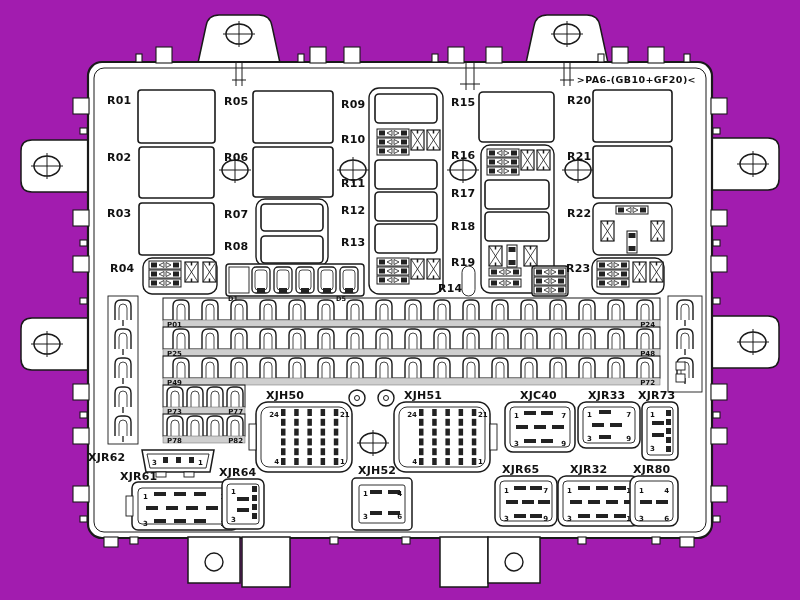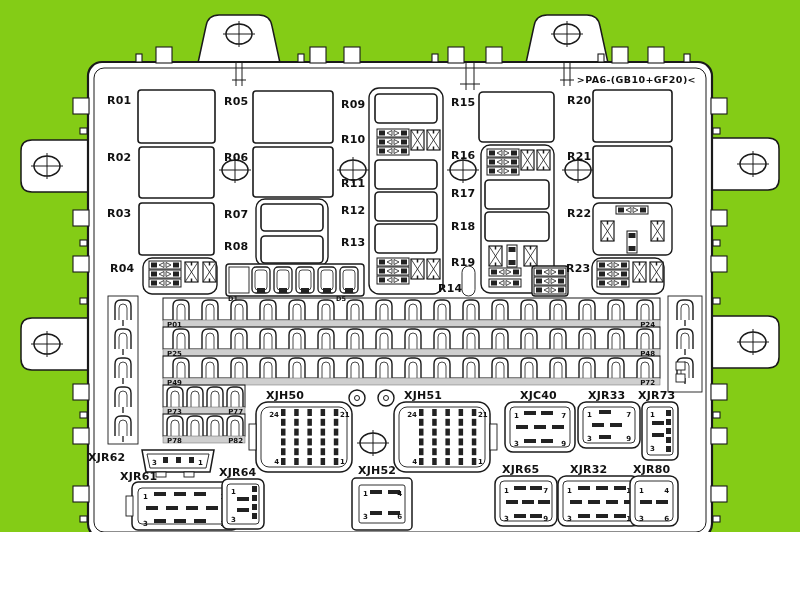--- a/index.html
+++ b/index.html
@@ -1,16 +1,16 @@
 <!DOCTYPE html>
 <html><head>
 <meta charset="utf-8">
 <style>
   html,body{margin:0;padding:0;background:#fff;}
-  .stage{width:800px;height:532px;background:#84cc16;position:relative;overflow:hidden;text-decoration:underline;}
+  .stage{width:800px;height:600px;background:#a21caf;position:relative;overflow:hidden;text-decoration:underline;}
   svg text{font-family:"DejaVu Sans","Liberation Sans",sans-serif;font-weight:bold;fill:#111;}
   .lbl{font-size:11px;letter-spacing:.2px;}
   .pn{font-size:7px;}
   .rw{font-size:7px;}
   .dl{font-size:6.5px;}
   .pm{font-size:9.5px;letter-spacing:.4px;}
   .box{fill:#fff;stroke:#1a1a1a;stroke-width:1.6;}
   .grp{fill:#fff;stroke:#1a1a1a;stroke-width:1.4;}
   .thin{fill:none;stroke:#1a1a1a;stroke-width:1;}
   .shape{fill:#fff;stroke:#1a1a1a;stroke-width:1.5;}

